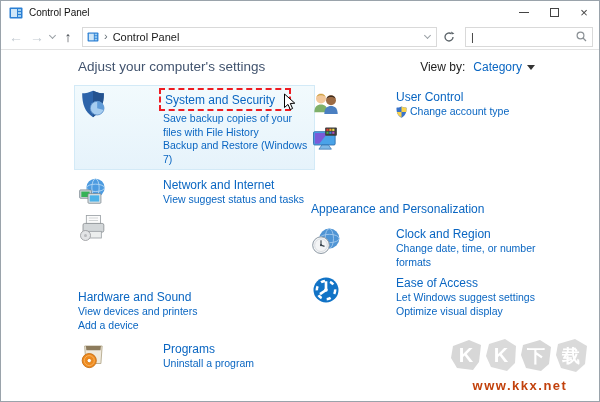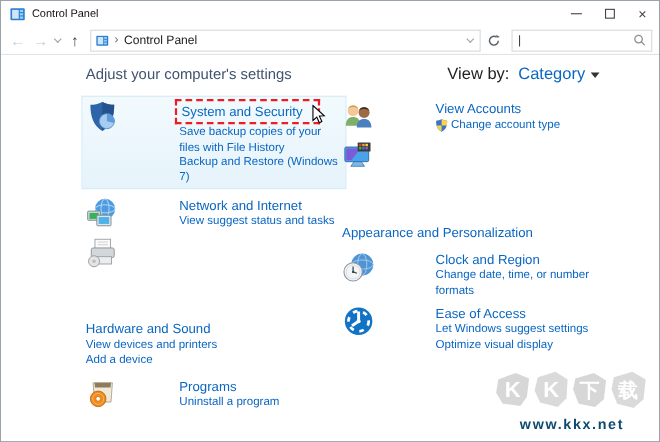--- a/index.html
+++ b/index.html
@@ -43,24 +43,24 @@
   .crumb-text { font-size:11px; color:#1b1b1b; white-space:nowrap; }
   .crumb-dd { margin-left:auto; display:flex; align-items:center; padding:0 2px; }
   .refresh-btn { width:20px; height:20px; display:flex; align-items:center; justify-content:center; margin-left:2px; }
   .search-box {
     width:128px; height:20px; border:1px solid #d9d9d9; background:#fff;
     margin-left:6px; display:flex; align-items:center; padding:0 5px; flex-shrink:0;
   }
   .caret { font-size:11px; color:#333; font-weight:400; }
   .search-box svg { margin-left:auto; }
   
-  .main { flex:1; position:relative; padding:9px 26px 0 77px; background:#fff; }
+  .main { flex:1; position:relative; padding:9px 36px 0 77px; background:#fff; }
   .header-row { display:flex; align-items:center; justify-content:space-between; padding-right:28px; }
   .page-title { font-size:13.5px; color:#41536e; font-weight:400; }
-  .viewby { font-size:15px; color:#222; display:flex; align-items:center; }
+  .viewby { font-size:12px; color:#222; display:flex; align-items:center; }
   .viewby-value { color:#0a66c2; margin-left:8px; }
   .viewby-tri { width:0; height:0; border-left:4px solid transparent; border-right:4px solid transparent; border-top:5px solid #333; margin-left:5px; margin-top:1px; }
   .columns { display:flex; margin-top:15px; }
   .col-left { width:233px; flex-shrink:0; }
   .col-right { flex:1; }
   .item { display:flex; margin-bottom:6px;gap:46px; }
   .item-icon { width:30px; height:30px; flex-shrink:0; margin-right:9px; }
   .item-body { padding-top:1px; min-width:0; }
   .item-title { font-size:12px; line-height:15px; color:#0a66c2; }
   .item-link { font-size:10.5px; line-height:13.5px; color:#0a66c2; display:flex; align-items:center; }
@@ -72,21 +72,21 @@
     margin:-4px -4px 7px -4px;
     padding:3px 3px 3px 3px;
   }
   .sel-box {
     display:inline-block; position:relative;
     border:2px dashed #ee1c23; padding:0 14px 1px 4px; margin:-2px 0 1px -4px;
   }
   .cursor-arrow { position:absolute; right:-7px; top:3px; }
   
   .watermark { position:absolute; right:8px; bottom:8px; text-align:center; pointer-events:none; }
-  .wm-site { font-size:13px; font-weight:bold; color:#0c4a6e; letter-spacing:1.5px; margin-top:0; }
+  .wm-site { font-size:13px; font-weight:bold; color:#c2410c; letter-spacing:1.5px; margin-top:0; }
 </style>
 </head>
 <body>
 
 <div class="window">
 
   <div class="titlebar">
     <svg class="app-icon" viewBox="0 0 14 12">
       <rect x="0.5" y="0.5" width="13" height="11" rx="1" fill="#2a7fd4" stroke="#1b5fa0" stroke-width="0"></rect>
       <rect x="2" y="2" width="6" height="8" fill="#cfe6f7"></rect>
@@ -239,21 +239,21 @@
         <div class="item">
           <svg class="item-icon" viewBox="0 0 36 36">
             <path d="M4 28c0-7 3.5-9.5 8-9.5s8 2.5 8 9.5z" fill="#7fb069"></path>
             <circle cx="12" cy="11.5" r="6" fill="#f2c79a"></circle>
             <path d="M6.5 9.5 a6 6 0 0 1 11 0 c-2-2.5-9-2.5-11 0z" fill="#c9a23f"></path>
             <path d="M16 30c0-7 3.5-9.5 8-9.5s8 2.5 8 9.5z" fill="#4a7fc1"></path>
             <circle cx="24" cy="13.5" r="6" fill="#9c6b44"></circle>
             <path d="M18.5 11.5 a6 6 0 0 1 11 0 c-2-2.5-9-2.5-11 0z" fill="#3d2d20"></path>
           </svg>
           <div class="item-body">
-            <div class="item-title">View Accounts</div>
+            <div class="item-title">User Control</div>
             <div class="item-link">
               <svg class="uac" width="11" height="12" viewBox="0 0 12 13">
                 <path d="M6 .5c1.8.9 3.8 1.3 5.5 1.3 0 5.2-1.2 8.8-5.5 10.9C1.7 10.6.5 7 .5 1.8 2.2 1.8 4.2 1.4 6 .5z" fill="#3b74c9"></path>
                 <path d="M6 .5c1.8.9 3.8 1.3 5.5 1.3l-.1 4.7H6z" fill="#fbd34a"></path>
                 <path d="M6 6.5v5.9C3.4 11 1.8 9.2.9 6.5z" fill="#fbd34a"></path>
               </svg>
               <span>Change account type</span>
             </div>
           </div>
         </div>

